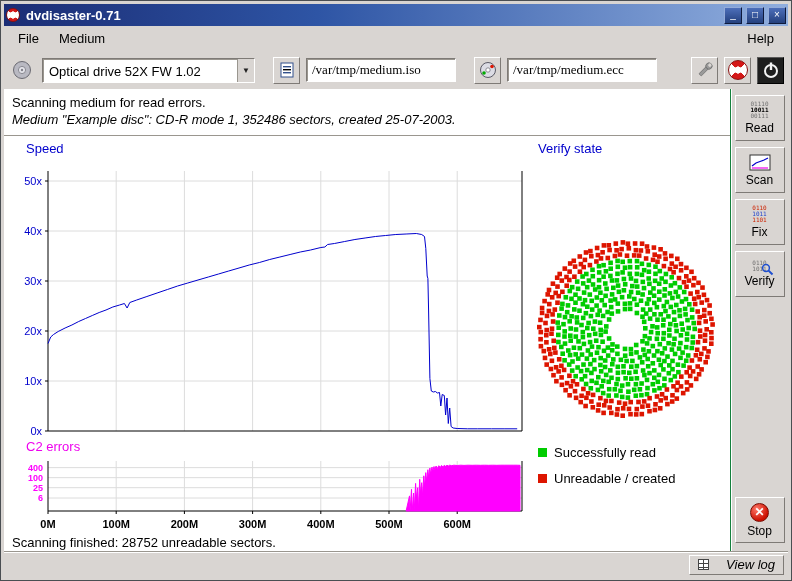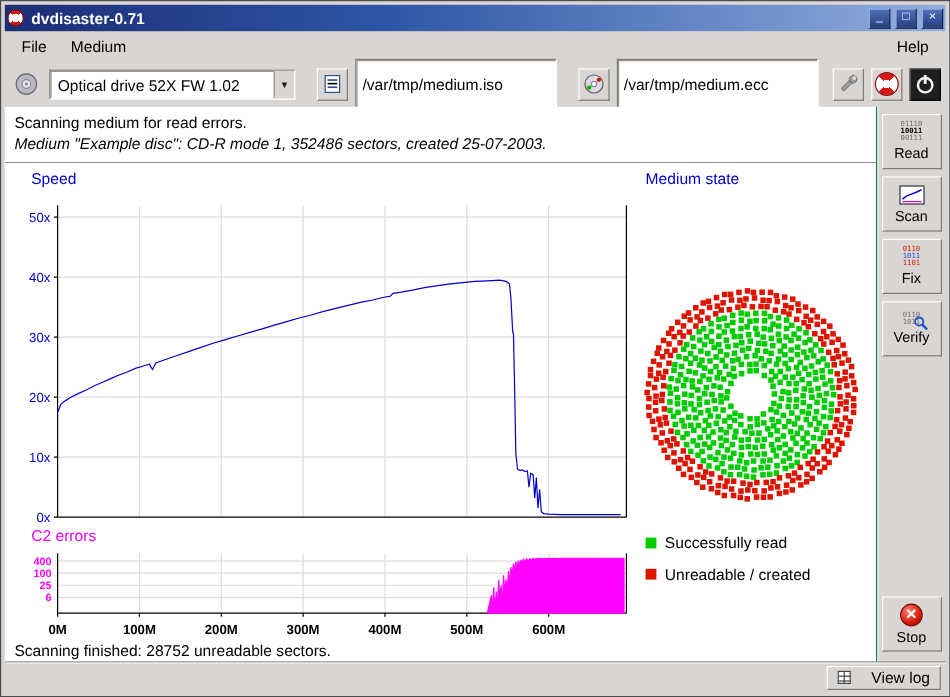--- a/index.html
+++ b/index.html
@@ -20,21 +20,21 @@
   .flex-spacer { flex:1; }
 
   
   .toolbar { height:38px; flex:0 0 38px; display:flex; align-items:center; padding:0 4px; gap:6px; }
   .tb-flat { width:28px; height:28px; background:transparent; border:1px solid transparent; display:flex; align-items:center; justify-content:center; }
   .tb-btn { width:27px; height:27px; background:#d9d5d2; border:1px solid; border-color:#fff #7e7a76 #7e7a76 #fff; display:flex; align-items:center; justify-content:center; }
   .tb-btn.dark { background:#1e1e1e; border-color:#5a5a5a #000 #000 #5a5a5a; }
   .combo { width:213px; height:25px; display:flex; align-items:flex-end; background:#fff; border:1px solid; border-color:#7e7a76 #fff #fff #7e7a76; box-shadow:inset 1px 1px 0 #9a968f; }
   .combo-text { flex:1; padding:3px 6px; white-space:nowrap; overflow:hidden; }
   .combo-arrow { width:17px; background:#d9d5d2; border-left:1px solid #9a968f; font-size:8px; line-height:23px; text-align:center; color:#222; }
-  .entry { width:168px; height:24px; background:#fff; border:1px solid; border-color:#7e7a76 #fff #fff #7e7a76; box-shadow:inset 1px 1px 0 #9a968f; padding:20px 5px; font-family:Liberation Sans, sans-serif; font-size:13px; }
+  .entry { width:150px; height:24px; background:#fff; border:1px solid; border-color:#7e7a76 #fff #fff #7e7a76; box-shadow:inset 1px 1px 0 #9a968f; padding:2px 5px; font-family:Liberation Serif, serif; font-size:13px; }
   .tb-gap { width:6px; }
 
   
   .lifesaver { width:20px; height:20px; border-radius:50%; border:1px solid #8a1010;
     background: radial-gradient(circle at center, #ffffff 0 3.5px, rgba(0,0,0,0) 3.6px),
                 conic-gradient(#d41818 0 45deg,#ffffff 45deg 135deg,#d41818 135deg 225deg,#ffffff 225deg 315deg,#d41818 315deg 360deg); display:inline-block; }
   .lifesaver.mini { width:14px; height:14px; }
 
   
   .content { flex:1; display:flex; min-height:0; }
@@ -65,21 +65,21 @@
   .bin-icon { display:flex; flex-direction:column; align-items:center; font-family:"DejaVu Sans Mono",monospace; font-size:6px; line-height:6px; position:relative; }
   .bin-row { letter-spacing:0; }
   .bin-dim { color:#707070; }
   .bin-bold { color:#000; font-weight:bold; }
   .c-red { color:#cc2200; } .c-blue { color:#2244cc; }
   .mag { position:absolute; right:-7px; bottom:-4px; }
   .stop-icon { width:19px; height:19px; border-radius:50%; background:radial-gradient(circle at 35% 30%, #ff7a6a, #cc0f00 70%); border:1px solid #7a0a00; color:#fff; font-weight:bold; font-size:12px; line-height:17px; text-align:center; display:inline-block; }
 
   
   .statusbar { height:26px; flex:0 0 26px; border-top:1px solid #9a968f; box-shadow:inset 0 1px 0 #ffffff; display:flex; align-items:center; justify-content:flex-end; padding:0 4px; }
-  .viewlog { height:20px; background:#d9d5d2; border:1px solid; border-color:#fff #7e7a76 #7e7a76 #fff; display:flex; align-items:center; gap:17px; padding:0 8px; font-size:13px; font-family:"Liberation Sans",sans-serif; }
+  .viewlog { height:20px; background:#d9d5d2; border:1px solid; border-color:#fff #7e7a76 #7e7a76 #fff; display:flex; align-items:center; gap:17px; padding:0 8px; font-size:13px; font-family:"Liberation Sans",sans-serif;font-style:italic; }
   .grid-icon { width:11px; height:11px; border:1px solid #444; background:
      linear-gradient(#444,#444) 0 3px/11px 1px no-repeat,
      linear-gradient(#444,#444) 0 7px/11px 1px no-repeat,
      linear-gradient(#444,#444) 4px 0/1px 11px no-repeat, #fff; display:inline-block; }
 </style>
 </head>
 <body>
 
 <div class="window">
 
@@ -217,21 +217,21 @@
           <line x1="44" x2="518" y1="32.70099985546604" y2="32.70099985546604" stroke="#dcdcdc"></line>
           <text x="39" y="35.70099985546604" text-anchor="end" font-size="9" font-weight="bold" fill="#ff00ff">25</text>
           <line x1="44" x2="518" y1="43.03081249360594" y2="43.03081249360594" stroke="#dcdcdc"></line>
           <text x="39" y="46.03081249360594" text-anchor="end" font-size="9" font-weight="bold" fill="#ff00ff">6</text>
           <line x1="44" x2="44" y1="6" y2="56" stroke="#000"></line>
           <line x1="44" x2="518" y1="56" y2="56" stroke="#000"></line>
           <line x1="518" x2="518" y1="6" y2="56" stroke="#000"></line>
           <polygon points="402.1,56 402.1,56.0 405.5,40.9 406.1,56.0 407.5,34.3 408.2,56.0 409.6,38.0 410.2,56.0 411.6,28.4 412.3,43.0 413.7,32.7 414.3,56.0 415.7,24.3 416.4,38.0 417.7,27.7 418.4,40.9 419.8,20.8 420.5,31.4 421.8,17.6 422.5,26.4 423.9,14.7 424.6,22.0 425.9,13.0 426.6,18.8 428.0,12.1 428.7,16.3 430.0,11.5 430.7,14.7 432.1,11.0 433.4,13.4 434.8,10.7 436.2,12.5 437.5,10.5 438.9,11.8 440.3,10.3 441.6,11.3 443.0,10.3 444.3,11.0 445.7,10.2 447.8,10.7 449.8,10.2 453.2,10.5 456.6,10.2 460.0,10.4 464.1,10.2 468.2,10.3 472.3,10.2 476.4,10.3 480.5,10.2 484.6,10.3 488.7,10.2 492.8,10.3 496.9,10.2 500.9,10.2 505.0,10.2 509.1,10.2 513.2,10.2 516.0,10.3 516.0,56" fill="#ff00ff" stroke="#ff00ff"></polygon>
         </svg>
 
-      <div class="medium-label">Medium state</div>
+      <div class="medium-label">Verify state</div>
       <svg class="disc-svg" width="188" height="188">
           <rect x="111.0" y="91.0" width="4.6" height="4.6" fill="#00cc00"></rect>
           <rect x="110.6" y="98.9" width="4.6" height="4.6" fill="#00cc00"></rect>
           <rect x="108.2" y="104.0" width="4.6" height="4.6" fill="#00cc00"></rect>
           <rect x="101.9" y="107.7" width="4.6" height="4.6" fill="#00cc00"></rect>
           <rect x="96.6" y="111.8" width="4.6" height="4.6" fill="#00cc00"></rect>
           <rect x="90.7" y="111.6" width="4.6" height="4.6" fill="#00cc00"></rect>
           <rect x="83.0" y="109.3" width="4.6" height="4.6" fill="#00cc00"></rect>
           <rect x="78.2" y="107.1" width="4.6" height="4.6" fill="#00cc00"></rect>
           <rect x="74.8" y="101.2" width="4.6" height="4.6" fill="#00cc00"></rect>

